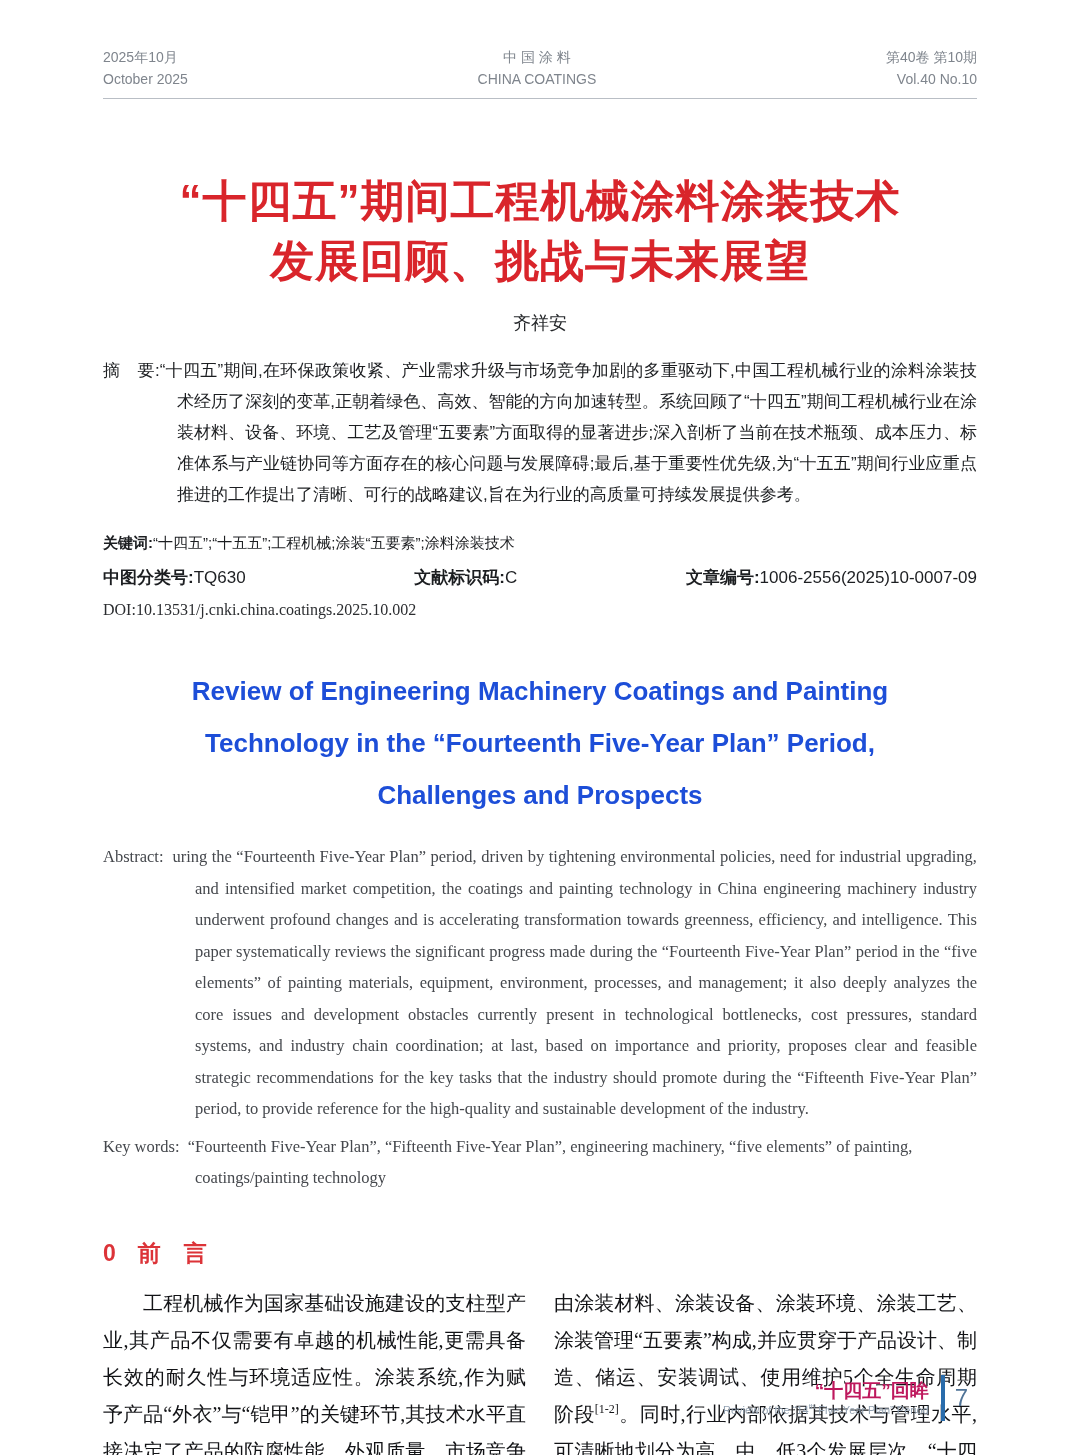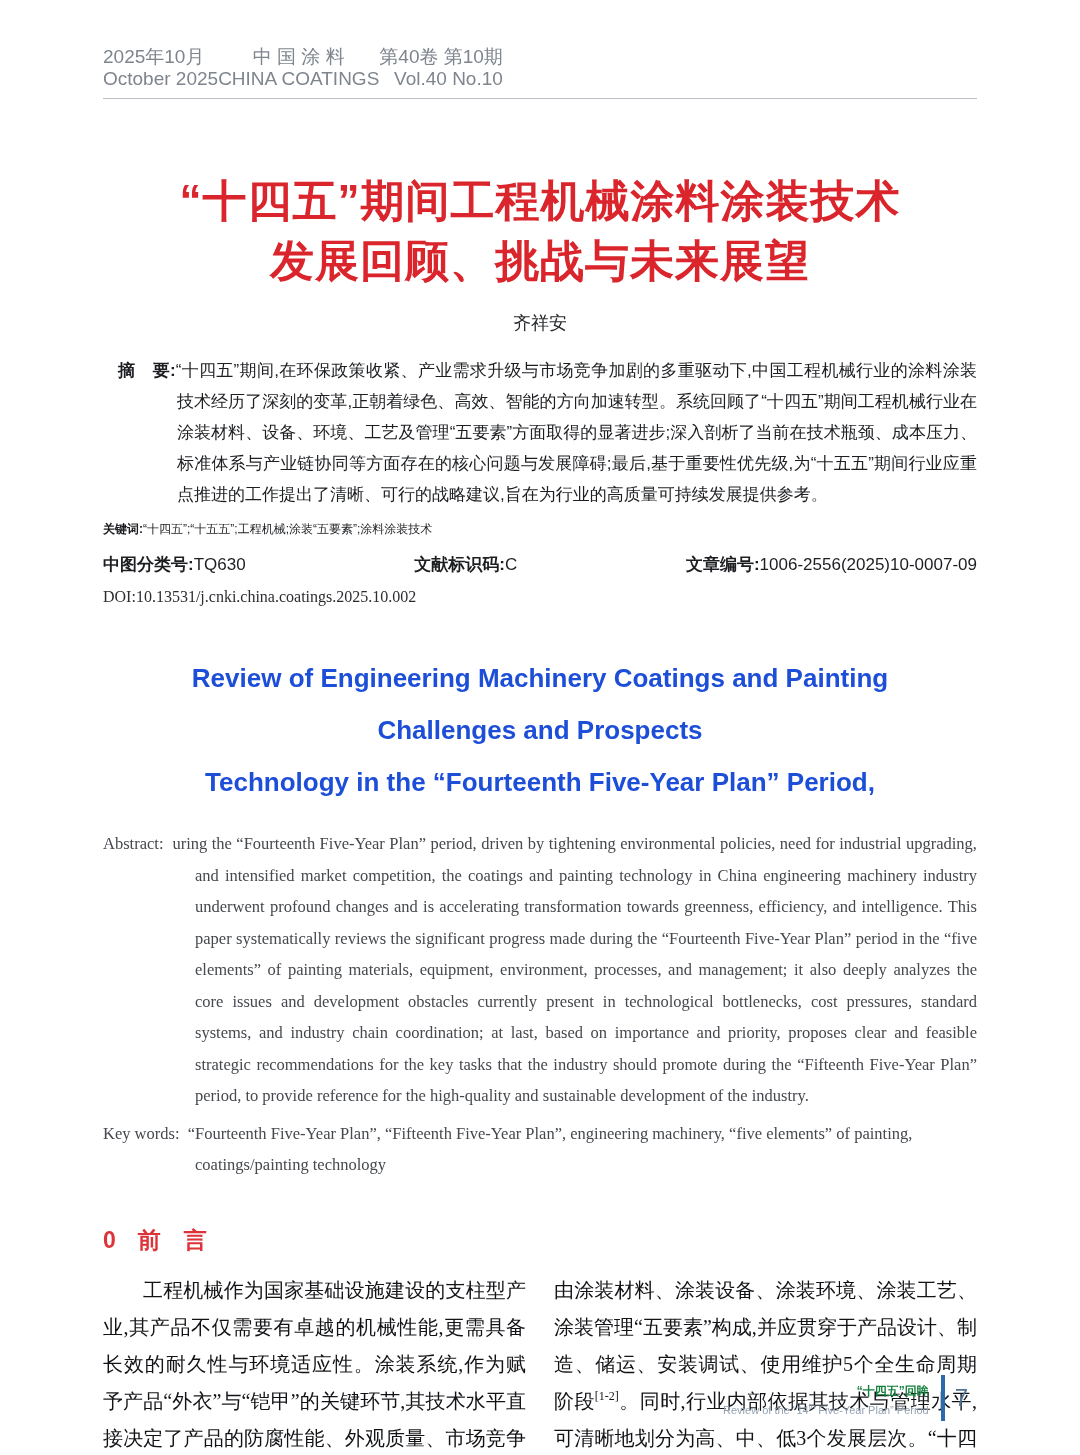--- a/index.html
+++ b/index.html
@@ -10,26 +10,26 @@
     width: 1080px; height: 1455px;
     margin: 0 auto;
     background: #ffffff;
     overflow: hidden;
   }
   .content { margin: 0 103px; width: 874px; }
 
   
   .runhead {
     margin-top: 46px;
-    display: flex; justify-content: flex-start; align-items: flex-end;
+    display: flex; justify-content: space-between; align-items: flex-end;
     padding-bottom: 8px;
     border-bottom: 1.5px solid #b9bec5;
     color: #7f858d;
     font-family: "Liberation Sans", sans-serif;
-    font-size: 19px; line-height: 22px;
+    font-size: 14px; line-height: 22px;
   }
   .runhead .c { text-align: center; }
   .runhead .r { text-align: right; }
 
   
   .title-cn {
     margin-top: 72px;
     text-align: center;
     color: #d9252b;
     font-family: "Liberation Sans", sans-serif;
@@ -44,25 +44,25 @@
   }
 
   
   .abs-cn {
     margin-top: 20px;
     font-family: "Liberation Sans", sans-serif;
     font-size: 17px; line-height: 31px; color: #1c1e21;
     text-align: justify;
     padding-left: 74px; text-indent: -74px;
   }
-  .abs-cn .lbl { font-weight: bold; margin-left: 15px; }
+  .abs-cn .lbl { font-weight: normal; }
   .kw-cn {
-    margin-top: 4px;
-    font-family: "Liberation Sans", sans-serif;
-    font-size: 12px; line-height: 31px; color: #1c1e21;
+    margin-top: 17px;
+    font-family: "Liberation Sans", sans-serif;
+    font-size: 15px; line-height: 31px; color: #1c1e21;
   }
   .kw-cn .lbl { font-weight: bold; }
   .meta-row {
     margin-top: 8px;
     display: flex; justify-content: space-between;
     font-family: "Liberation Sans", sans-serif;
     font-size: 17px; color: #1c1e21;
   }
   .meta-row .lbl { font-weight: bold; }
   .doi {
@@ -118,21 +118,21 @@
   .col sup { font-size: 12px; line-height: 0; }
 
   
   .pagefoot {
     position: absolute; right: 112px; bottom: 34px;
     display: flex; align-items: center;
   }
   .pagefoot .txt { text-align: right; }
   .pagefoot .cn {
     font-family: "Liberation Sans", sans-serif;
-    font-weight: bold; font-size: 12px; line-height: 22px; color: #15803d;
+    font-weight: bold; font-size: 19px; line-height: 22px; color: #be185d;
   }
   .pagefoot .en {
     font-family: "Liberation Sans", sans-serif;
     font-size: 11px; color: #93a2b2; text-align: right;
   }
   .pagefoot .en sup { font-size: 8px; }
   .pagefoot .bar {
     width: 4px; height: 46px; background: #2a6cab;
     margin: 0 10px 0 12px;
   }
@@ -174,22 +174,22 @@
 
     <div class="meta-row">
       <div><span class="lbl">中图分类号:</span><span>TQ630</span></div>
       <div><span class="lbl">文献标识码:</span><span>C</span></div>
       <div><span class="lbl">文章编号:</span><span>1006-2556(2025)10-0007-09</span></div>
     </div>
     <div class="doi">DOI:10.13531/j.cnki.china.coatings.2025.10.002</div>
 
     <h2 class="title-en">
       <div>Review of Engineering Machinery Coatings and Painting</div>
+      <div>Technology in the “Fourteenth Five-Year Plan” Period,</div>
       <div>Challenges and Prospects</div>
-      <div>Technology in the “Fourteenth Five-Year Plan” Period,</div>
     </h2>
 
     <p class="abs-en"><span>Abstract:</span>&nbsp;&nbsp;<span>uring the “Fourteenth Five-Year Plan” period, driven by tightening environmental policies, need for industrial upgrading, and intensified market competition, the coatings and painting technology in China engineering machinery industry underwent profound changes and is accelerating transformation towards greenness, efficiency, and intelligence. This paper systematically reviews the significant progress made during the “Fourteenth Five-Year Plan” period in the “five elements” of painting materials, equipment, environment, processes, and management; it also deeply analyzes the core issues and development obstacles currently present in technological bottlenecks, cost pressures, standard systems, and industry chain coordination; at last, based on importance and priority, proposes clear and feasible strategic recommendations for the key tasks that the industry should promote during the “Fifteenth Five-Year Plan” period, to provide reference for the high-quality and sustainable development of the industry.</span></p>
 
     <p class="kw-en"><span>Key words:</span>&nbsp;&nbsp;<span>“Fourteenth Five-Year Plan”, “Fifteenth Five-Year Plan”, engineering machinery, “five elements” of painting, coatings/painting technology</span></p>
 
     <div class="sec-head">
       <span class="num">0</span><span>前　言</span>
     </div>
 

